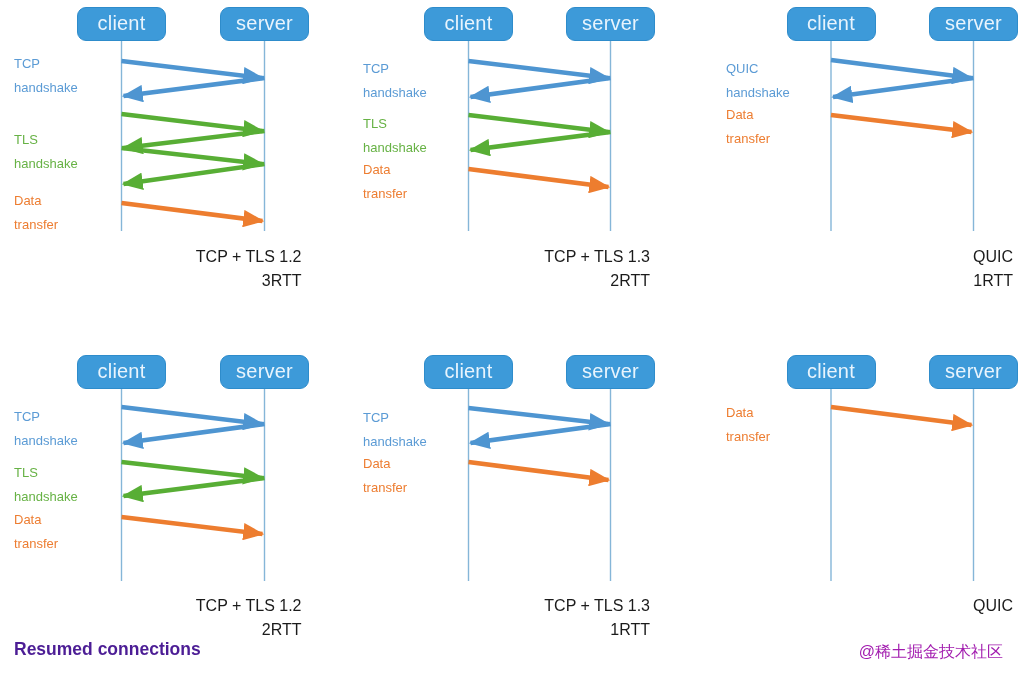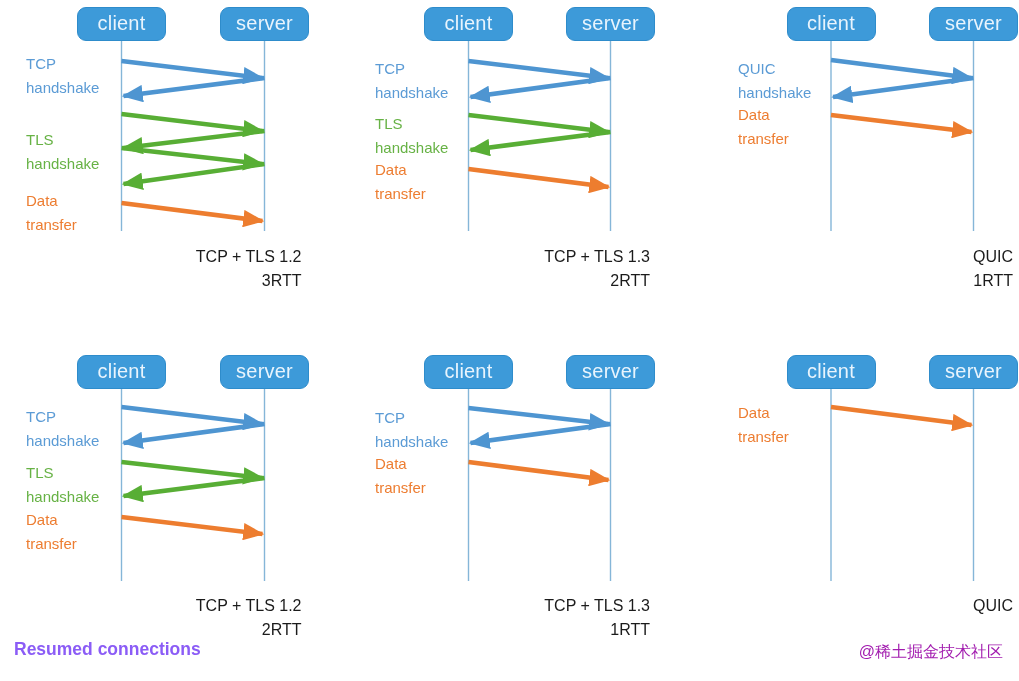--- a/index.html
+++ b/index.html
@@ -6,21 +6,21 @@
   .stage{
     position:relative;width:1019px;height:681px;background:#ffffff;overflow:hidden;
     font-family:"Liberation Sans",sans-serif;
   }
   #arrow-layer{position:absolute;left:0;top:0;pointer-events:none;}
   .actor-box{
     position:absolute;width:89px;height:34px;box-sizing:border-box;
     border-radius:9px;display:flex;align-items:center;justify-content:center;
     font-size:20px;letter-spacing:0.2px;padding-bottom:2px;
   }
-  .phase-label{position:absolute;font-size:15px;line-height:24px;white-space:nowrap;margin-left:12px;}
+  .phase-label{position:absolute;font-size:13px;line-height:24px;white-space:nowrap;}
   .panel-caption{
     position:absolute;width:220px;text-align:right;
     font-size:16px;line-height:24px;white-space:nowrap;
   }
   .heading{position:absolute;left:14px;font-weight:bold;font-size:17.5px;white-space:nowrap;}
   .heading-initial{top:291px;}
   .heading-resumed{top:639px;}
   .watermark{position:absolute;top:642px;right:16px;font-size:16px;white-space:nowrap;}
 </style>
 </head>
@@ -71,21 +71,21 @@
       <line x1="610.5" y1="389" x2="610.5" y2="581" stroke="#85b6d8" stroke-width="1.4"></line>
       <line x1="468.5" y1="408" x2="608.5" y2="424" stroke="#4e95d1" stroke-width="4.6" marker-end="url(#head-blue)"></line>
       <line x1="610.5" y1="424" x2="470.5" y2="443" stroke="#4e95d1" stroke-width="4.6" marker-end="url(#head-blue)"></line>
       <line x1="468.5" y1="462" x2="608.5" y2="480" stroke="#ed7d2f" stroke-width="4.6" marker-end="url(#head-orange)"></line>
       <line x1="831" y1="389" x2="831" y2="581" stroke="#85b6d8" stroke-width="1.4"></line>
       <line x1="973.5" y1="389" x2="973.5" y2="581" stroke="#85b6d8" stroke-width="1.4"></line>
       <line x1="831" y1="407" x2="971.5" y2="425" stroke="#ed7d2f" stroke-width="4.6" marker-end="url(#head-orange)"></line>
     </svg>
 
 
-  <div class="heading heading-resumed" style="color: #8b5cf6;">Resumed connections</div>
+  <div class="heading heading-resumed" style="color: #4c1d95;">Resumed connections</div>
 
   <div class="watermark" style="color: #a21caf;">@稀土掘金技术社区</div>
 <div class="actor-box" style="left: 77px; top: 7px; background: rgb(61, 154, 217); border: 1.5px solid rgb(46, 140, 203); color: rgb(232, 244, 253);">client</div>
     <div class="actor-box" style="left: 220px; top: 7px; background: rgb(61, 154, 217); border: 1.5px solid rgb(46, 140, 203); color: rgb(232, 244, 253);">server</div>
     <div class="phase-label" style="left: 14px; top: 52px; color: rgb(91, 155, 213);">
       <div>TCP</div>
       <div>handshake</div>
     </div>
     <div class="phase-label" style="left: 14px; top: 128px; color: rgb(103, 178, 69);">
       <div>TLS</div>

